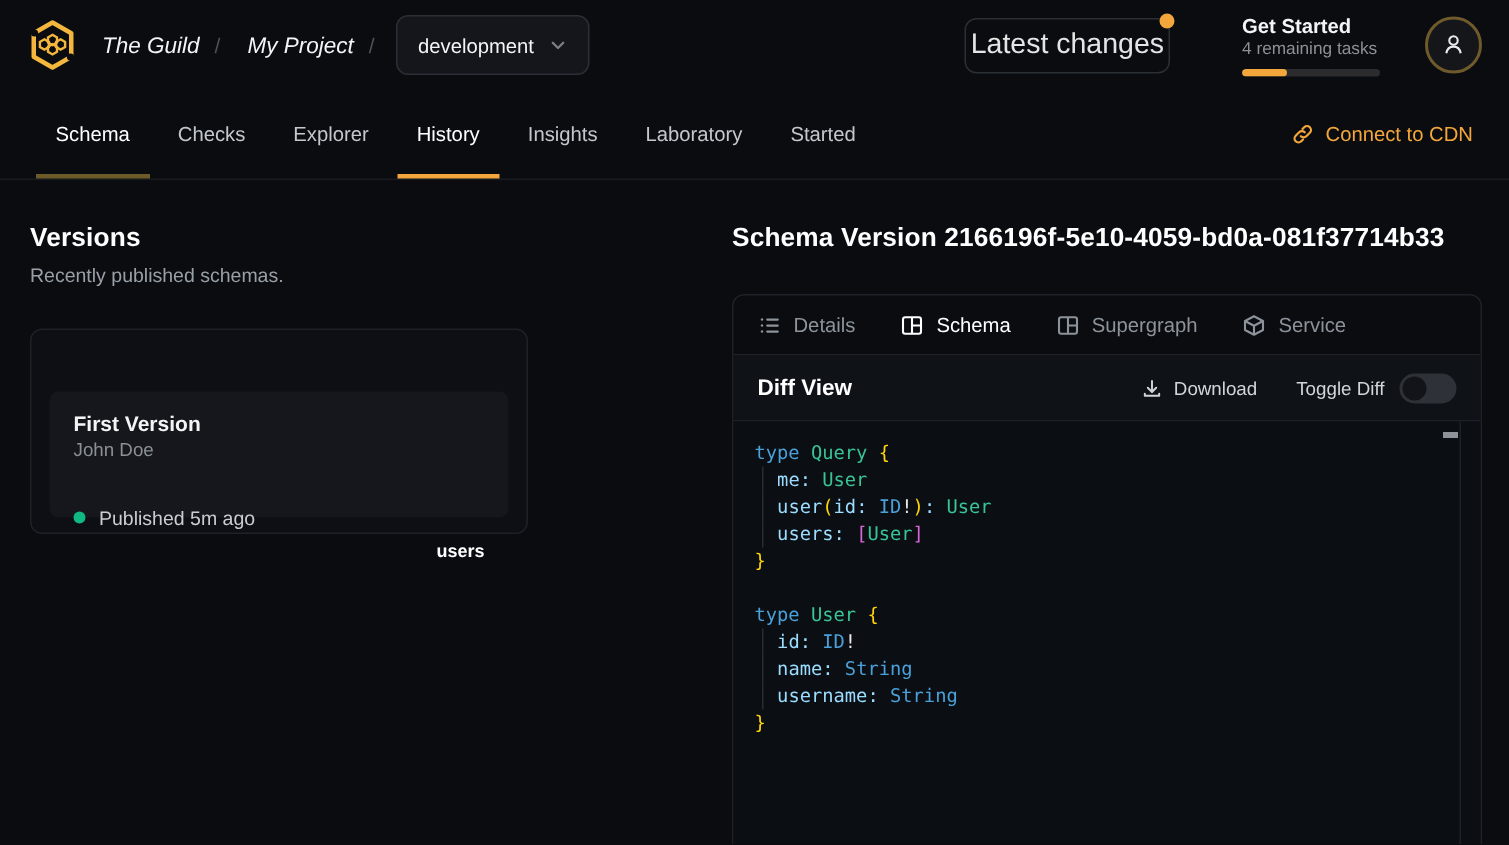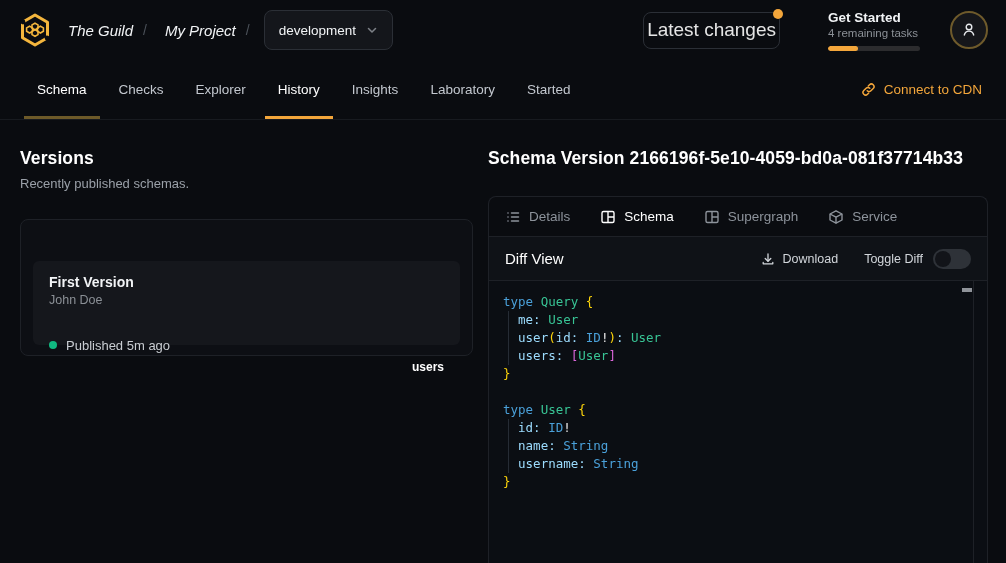--- a/index.html
+++ b/index.html
@@ -48,21 +48,21 @@
   .nav-tab.hover::after { background:#6d5a29; }
   .cdn-link { display:flex; align-items:center; gap:8px; color:var(--accent); font-size:13.5px;
     text-decoration:none; cursor:pointer; }
 
   
   .main { flex:1; display:flex; padding:28px 18px 0 20px; min-height:0; }
   .sub { color:#9aa0a8; font-size:13px; margin-top:7px; }
   h2 { font-size:17.5px; font-weight:700; color:#fff; letter-spacing:.1px; }
 
   .versions { width:444px; flex:none; }
-  .versions-card { margin-top:28px; width:453px; height:137px; background:#0d0f14;
+  .versions-card { margin-top:28px; width:332px; height:137px; background:#0d0f14;
     border:1px solid #1e2127; border-radius:8px; padding:41px 12px 10px 12px; }
   .version-item { background:#15171c; border-radius:6px; height:84px; padding:13px 16px 12px 16px; cursor:pointer; }
   .vi-name { font-size:14px; font-weight:600; color:#f2f4f6; }
   .vi-author { font-size:12.5px; color:#8b9096; margin-top:3px; }
   .vi-row { display:flex; align-items:center; margin-top:9px; }
   .vi-dot { width:8px; height:8px; border-radius:50%; background:var(--published-green); margin-right:9px; flex:none; }
   .vi-status { font-size:13px; color:#c9cdd2; }
   .vi-service { margin-left:auto; font-size:12px; font-weight:700; color:#fff;margin-top:44px; }
 
   .detail { flex:1; margin-left:24px; display:flex; flex-direction:column; min-height:0; }
@@ -71,21 +71,21 @@
   .panel-tabs { height:40px; flex:none; display:flex; align-items:center; gap:30px; padding:0 16px;
     border-bottom:1px solid #1e2127; }
   .panel-tab { display:flex; align-items:center; gap:8px; background:none; border:none; font-family:inherit;
     color:#8d939b; font-size:13.5px; cursor:pointer; }
   .panel-tab svg { stroke:#8d939b; }
   .panel-tab.active { color:#ffffff; font-weight:500; }
   .panel-tab.active svg { stroke:#ffffff; }
 
   .diff-header { height:44px; flex:none; display:flex; align-items:center; justify-content:space-between;
     padding:0 16px; background:#0f1217; border-bottom:1px solid #1e2127; }
-  .diff-title { font-size:15px; font-weight:400; color:#fff; }
+  .diff-title { font-size:15px; font-weight:700; color:#fff; }
   .diff-actions { display:flex; align-items:center; gap:26px; }
   .download { display:flex; align-items:center; gap:8px; background:none; border:none; color:#d2d6db;
     font-size:12.5px; font-family:inherit; cursor:pointer; }
   .toggle-wrap { display:flex; align-items:center; gap:10px; color:#d2d6db; font-size:12.5px; }
   .switch { width:38px; height:20px; border-radius:10px; background:#2e3238; position:relative; cursor:pointer; }
   .switch .knob { position:absolute; top:2px; width:16px; height:16px; border-radius:50%; background:#121419;
     transition:left .15s; }
   .switch.off .knob { left:2px; }
 
   .code { flex:1; background:#0b0e13; position:relative; padding:12px 28px 0 14px; overflow:hidden;

